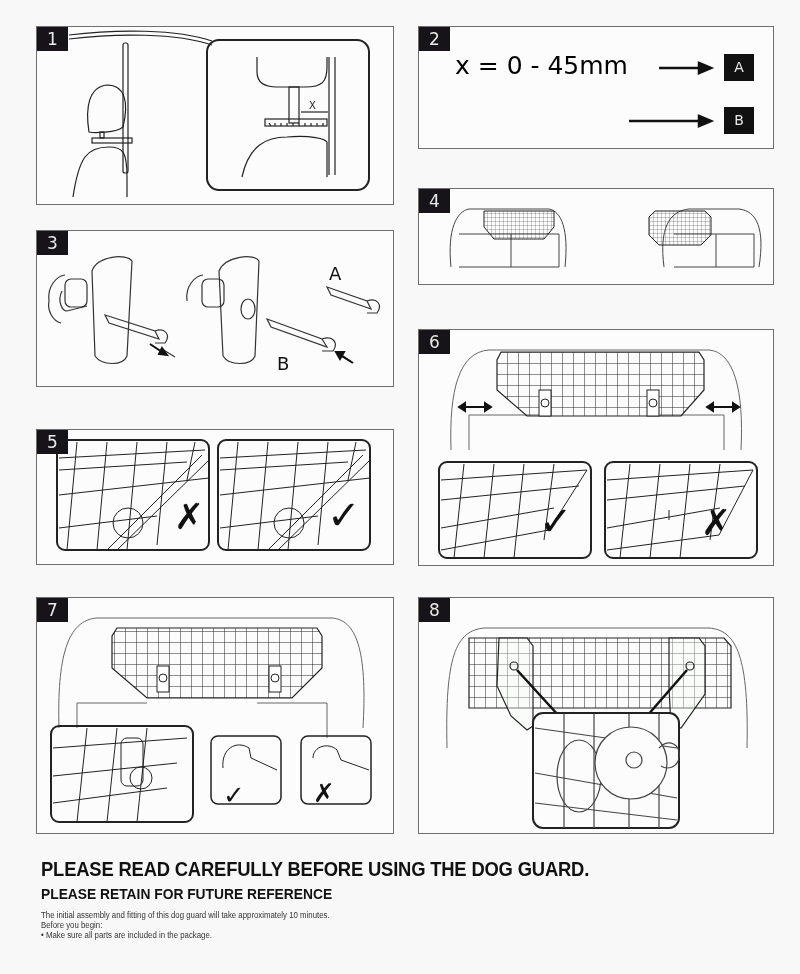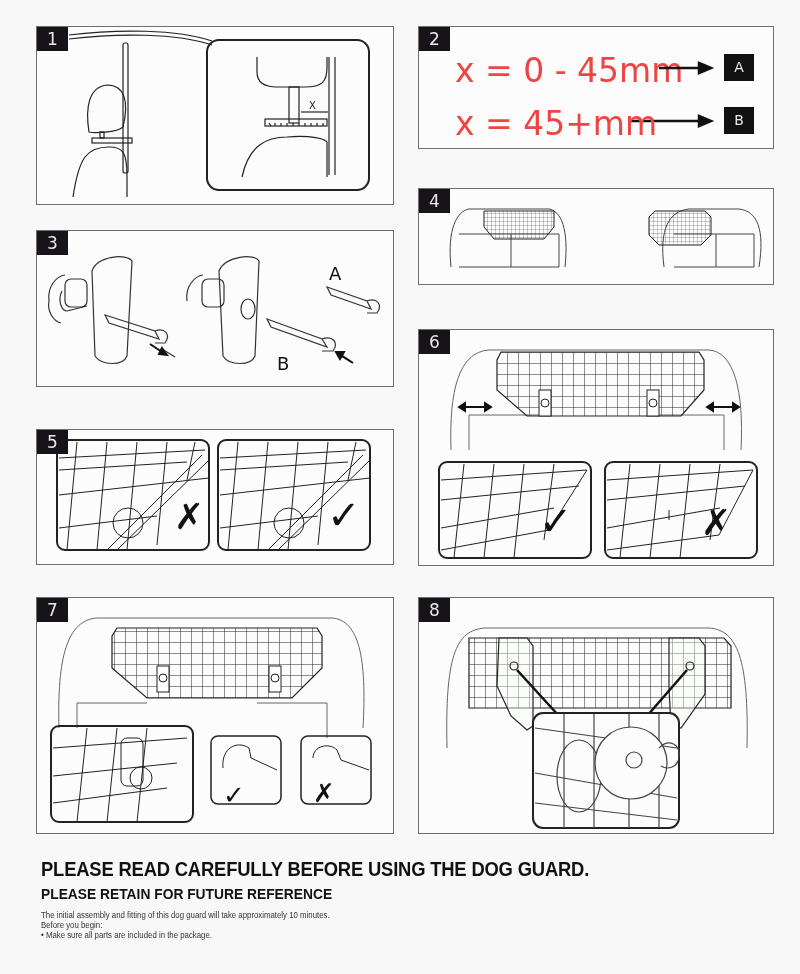--- a/index.html
+++ b/index.html
@@ -20,21 +20,21 @@
     position: absolute; left: 0; top: 0;
     width: 31px; height: 24px;
     background: #161418; color: #e8e8e8;
     font-family: "DejaVu Sans", sans-serif;
     font-size: 17px; line-height: 24px; text-align: center;
     z-index: 3;
   }
   svg { position: absolute; left: 0; top: 0; }
   .formula {
     position: absolute; font-family: "DejaVu Sans", sans-serif;
-    font-size: 33px; color: #ef4444; white-space: nowrap;
+    font-size: 25px; color: #000000; white-space: nowrap;
   }
   .lbl-box {
     position: absolute; width: 30px; height: 27px;
     background: #111; color: #e8e8e8;
     font-family: "DejaVu Sans", sans-serif;
     font-size: 14px; line-height: 27px; text-align: center;
   }
   .letter { position:absolute; font-family:"DejaVu Sans", sans-serif; font-size:18px; color:#111; }
   .footer { position: absolute; left: 41px; top: 858px; width: 740px; }
   .footer h1 {
@@ -84,21 +84,20 @@
   <span class="formula" style="left:36px;top:24px;">x = 0 - 45mm</span>
   <svg width="356" height="123">
     <g stroke="#111" stroke-width="2.5" fill="#111">
       <line x1="240" y1="41" x2="280" y2="41"></line>
       <polygon points="280,36 292,41 280,46"></polygon>
       <line x1="210" y1="94" x2="280" y2="94"></line>
       <polygon points="280,89 292,94 280,99"></polygon>
     </g>
   </svg>
   <div class="lbl-box" style="left:305px;top:27px;">A</div>
-  <span class="formula" style="left:36px;top:77px;">x = 45+mm</span>
   <div class="lbl-box" style="left:305px;top:80px;">B</div>
 </div>
 
 <div class="panel" style="left:36px;top:230px;width:358px;height:157px;">
   <div class="badge">3</div>
   <svg width="358" height="157">
     <g fill="none" stroke="#333" stroke-width="1.2">
       <path d="M55 40 C60 25 90 22 95 30 L90 125 C86 135 65 135 58 125 Z"></path>
       <path d="M25 60 C20 70 25 80 30 80"></path>
         <path d="M30 80 L50 75"></path>

